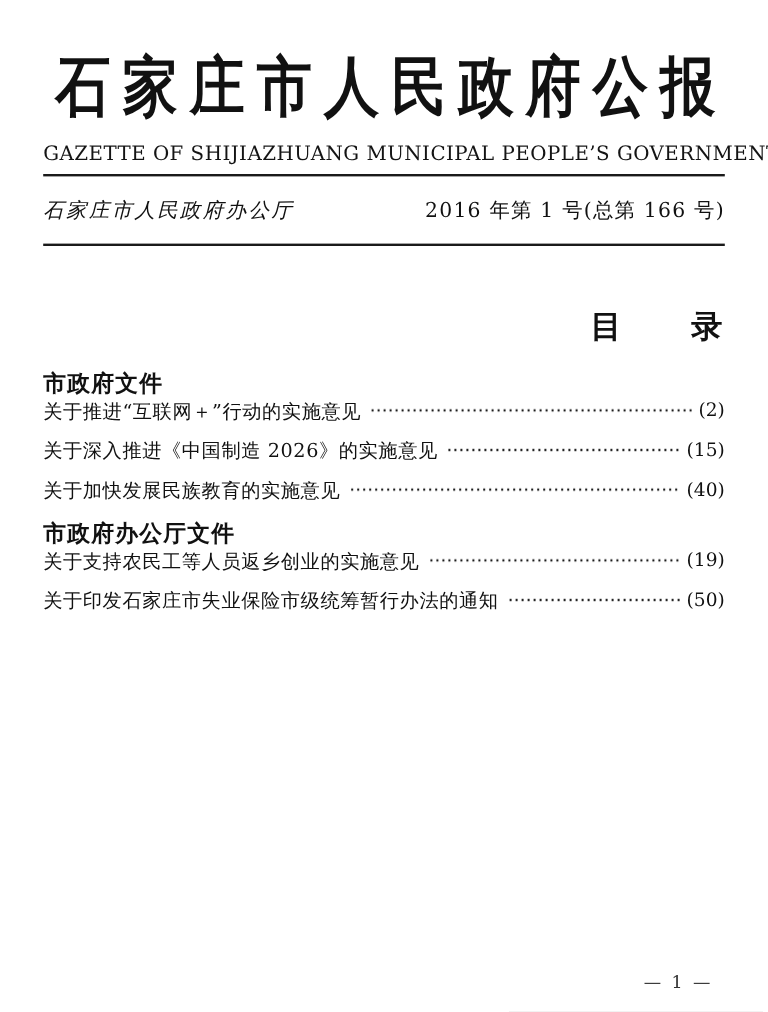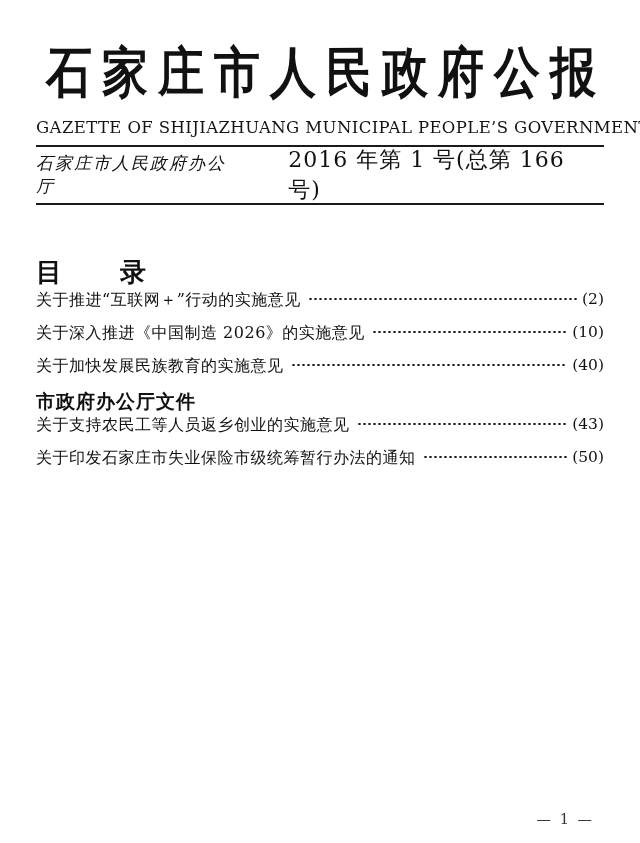--- a/index.html
+++ b/index.html
@@ -44,27 +44,27 @@
     align-items: center;
     justify-content: space-between;
     gap: 44px;
   }
   .issuer {
     font-style: italic;
     font-size: 17px;
     letter-spacing: 2px;
   }
   .issue-no {
-    font-size: 22px;
+    font-size: 17px;
     letter-spacing: 1px;
   }
   
   .toc-title {
     margin: 50px 0 0 0;
-    text-align: left;
+    text-align: right;
     font-size: 26px;
     font-weight: 700;
     font-family: "DejaVu Sans", "Liberation Sans", sans-serif;
     letter-spacing: 2px;
   }
   .section-heading {
     margin: 17px 0 0 0;
     font-size: 19px;
     font-weight: 700;
     font-family: "DejaVu Sans", "Liberation Sans", sans-serif;
@@ -120,45 +120,46 @@
     <span class="issuer">石家庄市人民政府办公厅</span>
     <span class="issue-no">2016 年第 1 号(总第 166 号)</span>
   </div>
 
   <hr class="rule rule-bottom">
 
   <h2 class="toc-title">目　　录</h2>
 
   <section>
 
+    <h3 class="section-heading">市政府文件</h3>
 
     <div class="toc-item">
       <span class="item-title">关于推进“互联网＋”行动的实施意见</span>
       <span class="leader"></span>
       <span class="pagenum">(2)</span>
     </div>
 
     <div class="toc-item">
       <span class="item-title">关于深入推进《中国制造 2026》的实施意见</span>
       <span class="leader"></span>
-      <span class="pagenum">(10)</span>
+      <span class="pagenum">(15)</span>
     </div>
 
     <div class="toc-item">
       <span class="item-title">关于加快发展民族教育的实施意见</span>
       <span class="leader"></span>
       <span class="pagenum">(40)</span>
     </div>
 
     <h3 class="section-heading second">市政府办公厅文件</h3>
 
     <div class="toc-item">
       <span class="item-title">关于支持农民工等人员返乡创业的实施意见</span>
       <span class="leader"></span>
-      <span class="pagenum">(43)</span>
+      <span class="pagenum">(19)</span>
     </div>
 
     <div class="toc-item">
       <span class="item-title">关于印发石家庄市失业保险市级统筹暂行办法的通知</span>
       <span class="leader"></span>
       <span class="pagenum">(50)</span>
     </div>
 
   </section>
 

